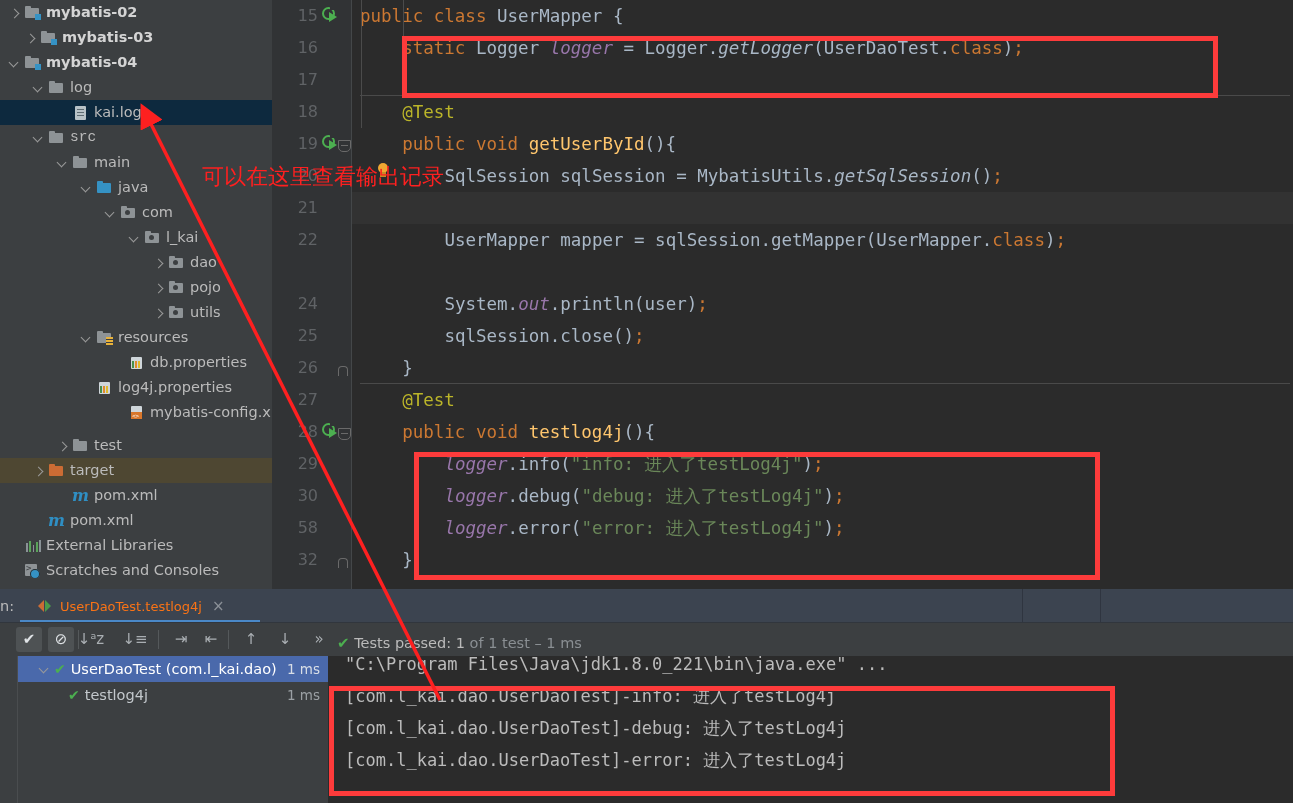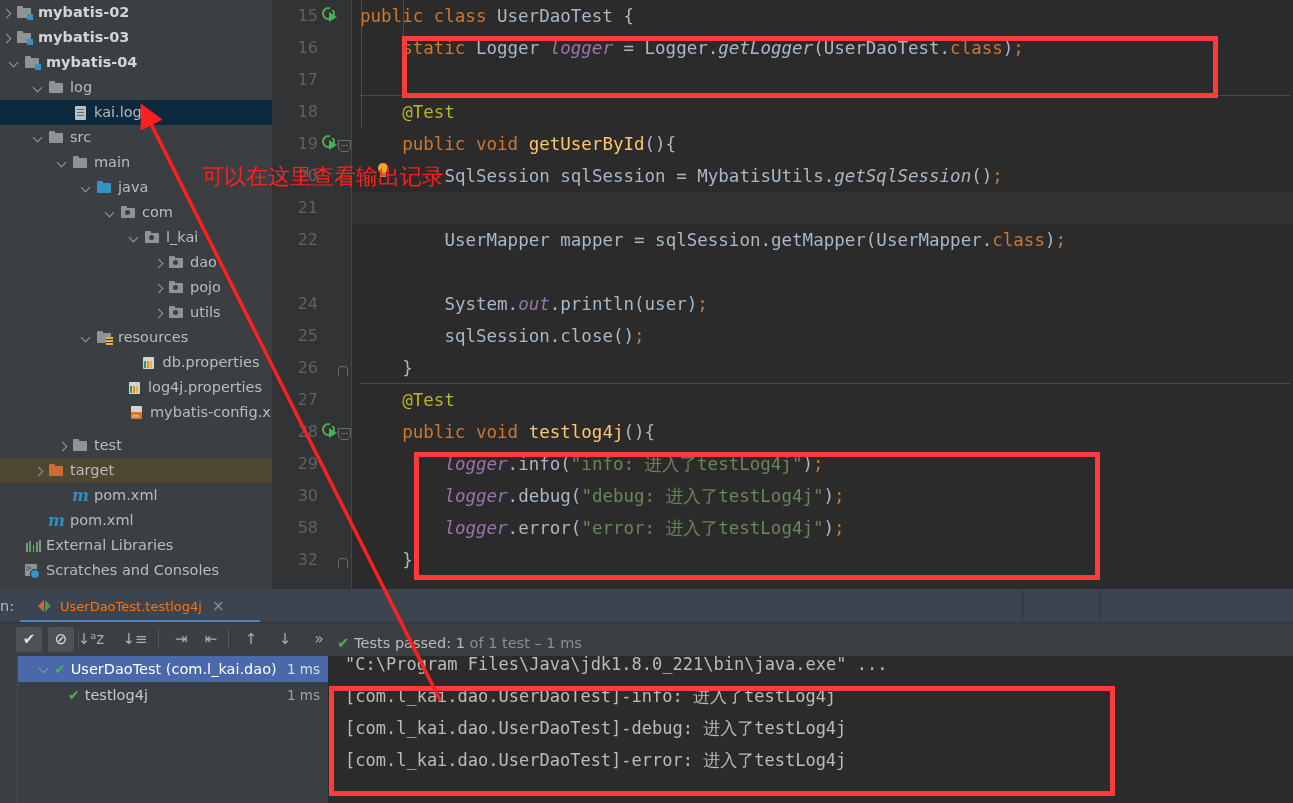--- a/index.html
+++ b/index.html
@@ -313,28 +313,28 @@
     font-family:"DejaVu Sans","Liberation Sans",sans-serif; white-space:nowrap;
   }
   #arrow-svg { position:absolute; left:0; top:0; width:1293px; height:803px; pointer-events:none; }
 </style>
 </head>
 <body>
 
 <div id="root">
 
   <div id="sidebar">
-      <div class="tree-row" style="">
+      <div class="tree-row" style="padding-left: 8px;">
         <span class="arrow right"></span>
         <span class="ico folder-grey">
           <i class="badge-blue"></i>
         </span>
         <span class="lbl bold">mybatis-02</span>
       </div>
-      <div class="tree-row" style="padding-left: 0;">
+      <div class="tree-row" style="padding-left: 24px;">
         <span class="arrow right"></span>
         <span class="ico folder-grey">
           <i class="badge-blue"></i>
         </span>
         <span class="lbl bold">mybatis-03</span>
       </div>
       <div class="tree-row" style="padding-left: 8px;">
         <span class="arrow down"></span>
         <span class="ico folder-grey">
           <i class="badge-blue"></i>
@@ -344,21 +344,21 @@
       <div class="tree-row" style="padding-left: 32px;">
         <span class="arrow down"></span>
         <span class="ico folder-grey"></span>
         <span class="lbl">log</span>
       </div>
       <div class="tree-row sel" style="padding-left: 56px;">
         <span class="arrow none"></span>
         <span class="ico file-log"></span>
         <span class="lbl">kai.log</span>
       </div>
-      <div class="tree-row" style="padding-left: 32px;">
+      <div class="tree-row" style="padding-left: 32px; font-family: Liberation Mono, monospace;">
         <span class="arrow down"></span>
         <span class="ico folder-grey"></span>
         <span class="lbl">src</span>
       </div>
       <div class="tree-row" style="padding-left: 56px;">
         <span class="arrow down"></span>
         <span class="ico folder-grey"></span>
         <span class="lbl">main</span>
       </div>
       <div class="tree-row" style="padding-left: 80px;">
@@ -401,26 +401,26 @@
         </span>
         <span class="lbl">utils</span>
       </div>
       <div class="tree-row" style="padding-left: 80px;">
         <span class="arrow down"></span>
         <span class="ico folder-grey">
           <i class="badge-yellow"></i>
         </span>
         <span class="lbl">resources</span>
       </div>
-      <div class="tree-row" style="padding-left: 112px; justify-content: center;">
+      <div class="tree-row" style="padding-left: 112px;">
         <span class="arrow none"></span>
         <span class="ico file-props"></span>
         <span class="lbl">db.properties</span>
       </div>
-      <div class="tree-row" style="padding-left: 110px;">
+      <div class="tree-row" style="padding-left: 80px;">
         <span class="arrow none"></span>
         <span class="ico file-props"></span>
         <span class="lbl">log4j.properties</span>
       </div>
       <div class="tree-row" style="padding-left: 112px;">
         <span class="arrow none"></span>
         <span class="ico file-xml">
           <i class="xml-glyph">&lt;&gt;</i>
         </span>
         <span class="lbl">mybatis-config.xml</span>
@@ -470,21 +470,21 @@
       </div>
     </div>
   <div id="sidebar-scrolltrack">
     
   </div>
 
   <div id="editor">
     <div id="gutter"></div>
     <div id="gutter-sep"></div>
   <div class="hl-caret" style="top: 192px;"></div>
-      <div class="code-line" style="top: 0px;"><span class="ln">15</span><span class="code-txt" style="padding-left: 0px;"><span class="kw">public </span><span class="kw">class </span><span>UserDaoTest </span><span>{</span></span><span class="run-mark" style="left: 50px; top: 7px;"><i class="circ"></i><i class="tri"></i></span></div>
+      <div class="code-line" style="top: 0px;"><span class="ln">15</span><span class="code-txt" style="padding-left: 0px;"><span class="kw">public </span><span class="kw">class </span><span>UserMapper </span><span>{</span></span><span class="run-mark" style="left: 50px; top: 7px;"><i class="circ"></i><i class="tri"></i></span></div>
       <div class="code-line" style="top: 32px;"><span class="ln">16</span><span class="code-txt" style="padding-left: 42.2px;"><span class="kw">static </span><span>Logger </span><span class="fld">logger</span><span> = Logger.</span><span class="sta">getLogger</span><span>(UserDaoTest.</span><span class="kw">class</span><span>)</span><span class="semi">;</span></span></div>
       <div class="code-line" style="top: 64px;"><span class="ln">17</span><span class="code-txt" style="padding-left: 0px;"></span></div>
       <div class="code-line" style="top: 96px;"><span class="ln">18</span><span class="code-txt" style="padding-left: 42.2px;"><span class="ann">@Test</span></span></div>
       <div class="code-line" style="top: 128px;"><span class="ln">19</span><span class="code-txt" style="padding-left: 42.2px;"><span class="kw">public </span><span class="kw">void </span><span class="mth">getUserById</span><span>(){</span></span><span class="run-mark" style="left: 50px; top: 7px;"><i class="circ"></i><i class="tri"></i></span><span class="fold-mark" style="left: 66px; top: 12px;"></span></div>
       <div class="code-line" style="top: 160px;"><span class="ln">20</span><span class="code-txt" style="padding-left: 84.4px;"><span>SqlSession sqlSession = MybatisUtils.</span><span class="sta">getSqlSession</span><span>()</span><span class="semi">;</span></span></div>
       <div class="code-line" style="top: 192px;"><span class="ln">21</span><span class="code-txt" style="padding-left: 0px;"></span></div>
       <div class="code-line" style="top: 224px;"><span class="ln">22</span><span class="code-txt" style="padding-left: 84.4px;"><span>UserMapper mapper = sqlSession.getMapper(UserMapper.</span><span class="kw">class</span><span>)</span><span class="semi">;</span></span></div>
       <div class="code-line" style="top: 288px;"><span class="ln">24</span><span class="code-txt" style="padding-left: 84.4px;"><span>System.</span><span class="fld">out</span><span>.println(user)</span><span class="semi">;</span></span></div>
       <div class="code-line" style="top: 320px;"><span class="ln">25</span><span class="code-txt" style="padding-left: 84.4px;"><span>sqlSession.close()</span><span class="semi">;</span></span></div>
       <div class="code-line" style="top: 352px;"><span class="ln">26</span><span class="code-txt" style="padding-left: 42.2px;"><span>}</span></span></div>

